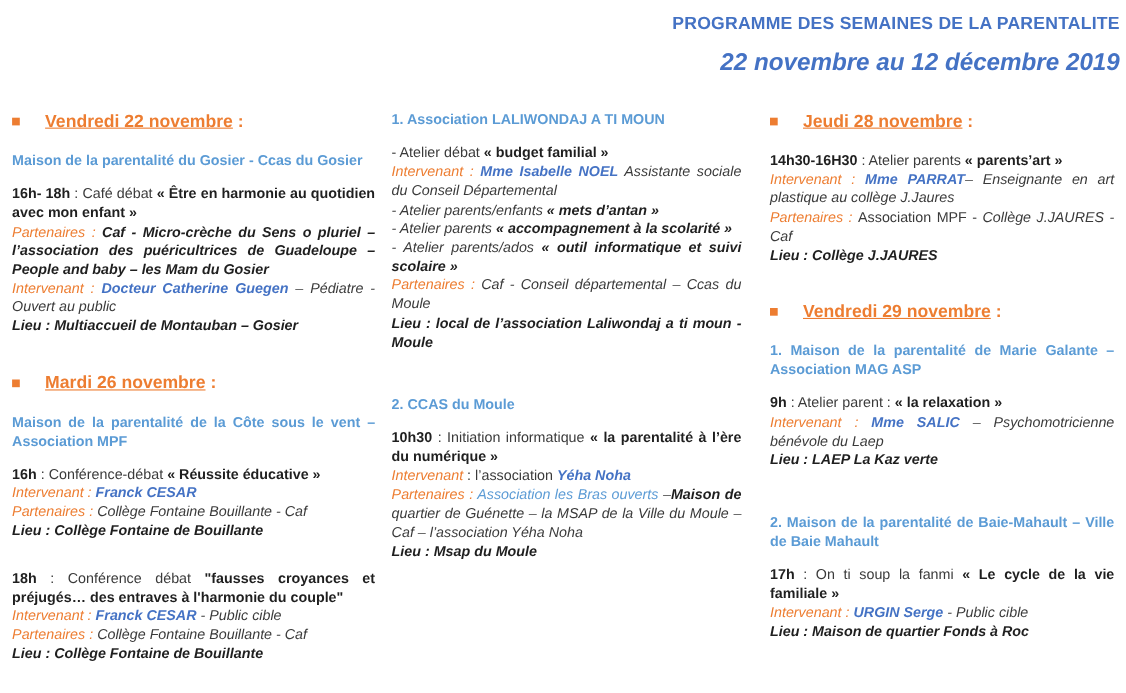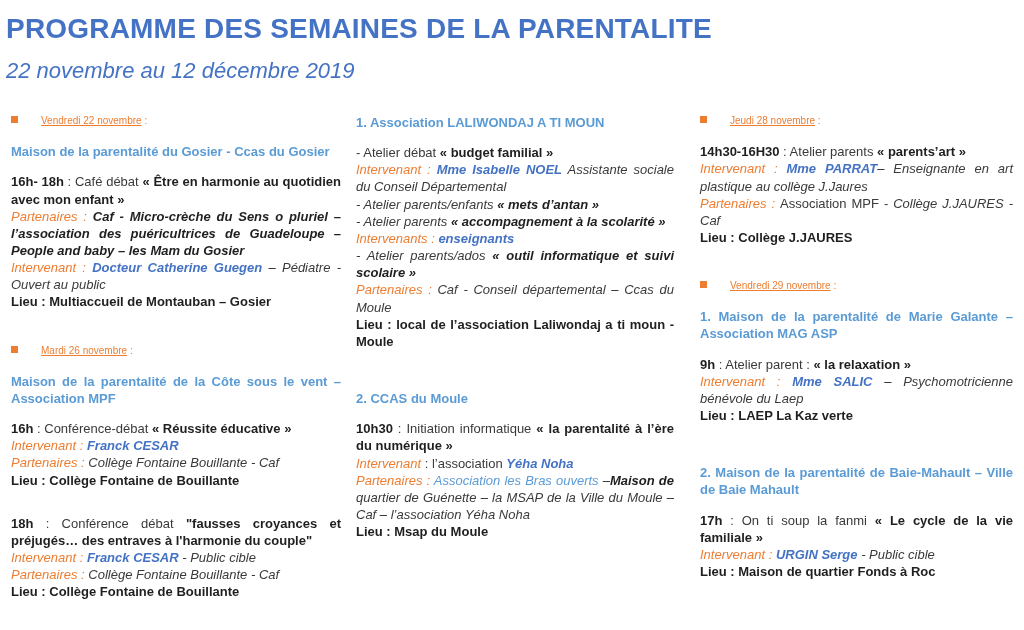--- a/index.html
+++ b/index.html
@@ -7,45 +7,45 @@
     width: 1024px; height: 630px;
     background: #ffffff;
     font-family: "Liberation Sans", sans-serif;
     color: var(--body-text, #3a3a3a);
     overflow: hidden;
   }
   .page { padding: 13px 6px 0 6px; }
 
   .page-title {
     margin: 0 0 13px 0;
-    text-align: left;
-    font-size: 28px;
+    text-align: right;
+    font-size: 16px;
     font-weight: bold;
     letter-spacing: 0.2px;
     color: var(--title-blue, #4472C4);
   }
   .page-subtitle {
     margin: 0 0 30px 0;
-    text-align: left;
+    text-align: right;
     font-size: 22px;
     font-style: italic;
-    font-weight: normal;
+    font-weight: bold;
     color: var(--title-blue, #4472C4);
   }
 
   .columns { display: flex; padding: 0 5px; margin-top: 12px; }
   .column { font-size: 13px; line-height: 1.32; }
   .column.c0 { width: 330px; margin-right: 15px; }
   .column.c1 { width: 318px; margin-right: 26px; }
   .column.c2 { flex: 1; min-width: 0; }
 
   .date-line {
     color: var(--accent-orange, #ED7D31);
-    font-weight: normal;
-    font-size: 10px;
+    font-weight: bold;
+    font-size: 16px;
     margin: 0 0 16px 0;
     white-space: nowrap;
   }
   .bullet {
     display: inline-block;
     width: 7px; height: 7px;
     background: var(--accent-orange, #ED7D31);
     margin-right: 23px;
     margin-bottom: 1px;
   }
@@ -69,21 +69,21 @@
   
   .run        { color: var(--body-text, #3a3a3a); }
   .run.time   { font-weight: bold; color: var(--bold-text, #1f1f1f); }
   .run.b      { font-weight: bold; color: var(--bold-text, #1f1f1f); }
   .run.r      { }
   .run.i      { font-style: italic; }
   .run.bi     { font-style: italic; font-weight: bold; color: var(--bold-text, #1f1f1f); }
   .run.lab    { font-style: italic; color: var(--accent-orange, #ED7D31); }
   .run.name   { font-style: italic; font-weight: bold; color: var(--name-blue, #4472C4); }
   .run.bluei  { font-style: italic; color: var(--venue-blue, #5B9BD5); }
-  .run.lieu   { font-weight: bold; color: var(--bold-text, #1f1f1f); margin-top: 32px; }
+  .run.lieu   { font-style: italic; font-weight: bold; color: var(--bold-text, #1f1f1f); margin-top: 32px; }
 </style>
 </head>
 <body>
 
 <div class="page">
   <h1 class="page-title">PROGRAMME DES SEMAINES DE LA PARENTALITE</h1>
   <div class="page-subtitle">22 novembre au 12 décembre 2019</div>
   <div class="columns">
       <div class="column c0">
         <div class="date-line"><span class="bullet"></span><span class="date-text">Vendredi 22 novembre</span><span class="date-suffix"> :</span></div>
@@ -109,21 +109,20 @@
           <div class="para"><span class="run lieu">Lieu : Collège Fontaine de Bouillante</span></div>
         </div>
       </div>
       <div class="column c1">
         <div class="venue">1. Association LALIWONDAJ A TI MOUN</div>
         <div class="event">
           <div class="para"><span class="run r">- Atelier débat </span><span class="run b">« budget familial »</span></div>
           <div class="para"><span class="run lab">Intervenant : </span><span class="run name">Mme Isabelle NOEL</span><span class="run i"> Assistante sociale du Conseil Départemental</span></div>
           <div class="para"><span class="run i">- Atelier parents/enfants </span><span class="run bi">« mets  d’antan »</span></div>
           <div class="para"><span class="run i">- Atelier parents </span><span class="run bi">« accompagnement à la scolarité »</span></div>
-          <div class="para"><span class="run lab">Intervenants : </span><span class="run name">enseignants</span></div>
           <div class="para"><span class="run i">- Atelier parents/ados </span><span class="run bi">« outil informatique et suivi scolaire »</span></div>
           <div class="para"><span class="run lab">Partenaires : </span><span class="run i">Caf - Conseil départemental – Ccas du Moule</span></div>
           <div class="para"><span class="run lieu">Lieu : local de l’association Laliwondaj a ti moun - Moule</span></div>
         </div>
         <div class="venue">2. CCAS du Moule</div>
         <div class="event">
           <div class="para"><span class="run time">10h30</span><span class="run r"> : Initiation informatique </span><span class="run b">« la parentalité à l’ère du numérique »</span></div>
           <div class="para"><span class="run lab">Intervenant</span><span class="run r"> : l’association </span><span class="run name">Yéha Noha</span></div>
           <div class="para"><span class="run lab">Partenaires : </span><span class="run bluei">Association les Bras ouverts</span><span class="run i"> –</span><span class="run bi">Maison de</span><span class="run i"> quartier de Guénette – la MSAP de la Ville du Moule – Caf – l’association Yéha Noha</span></div>
           <div class="para"><span class="run lieu">Lieu : Msap du Moule</span></div>

